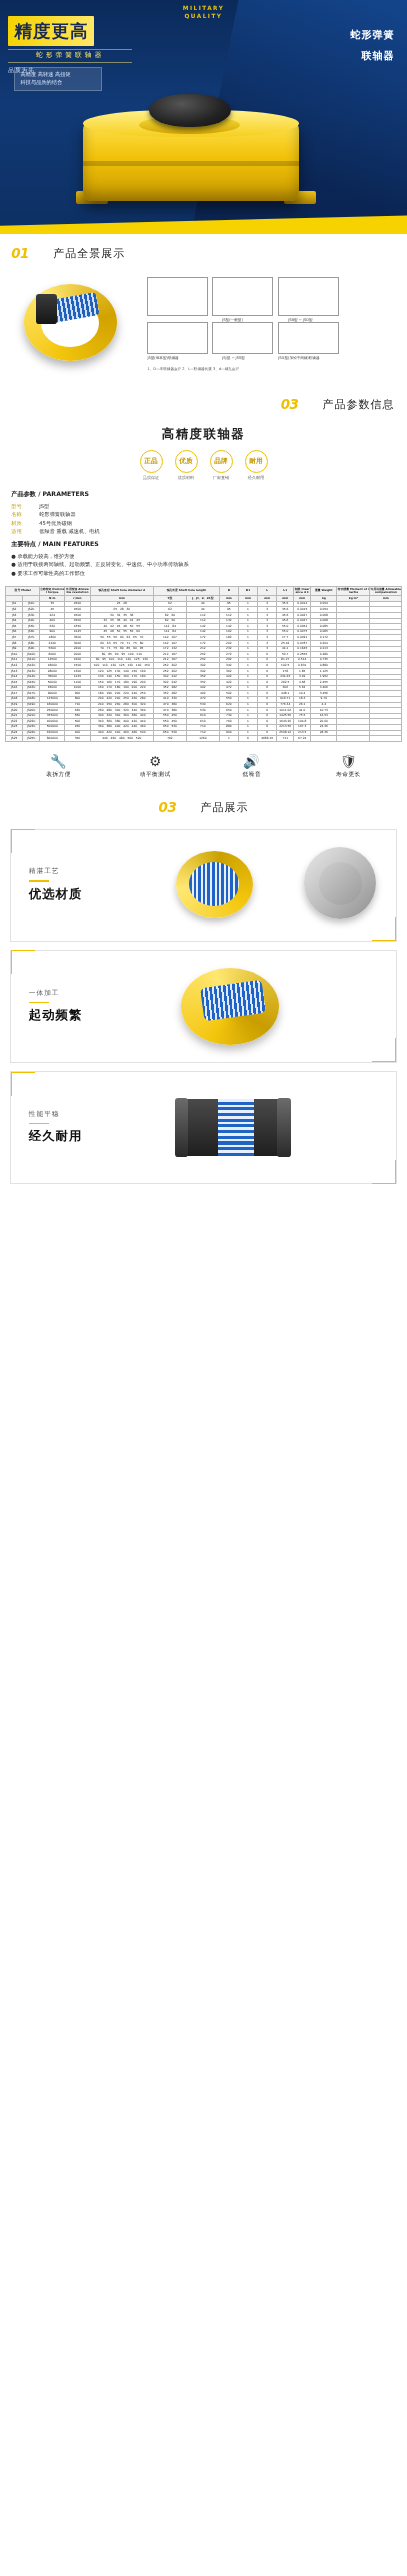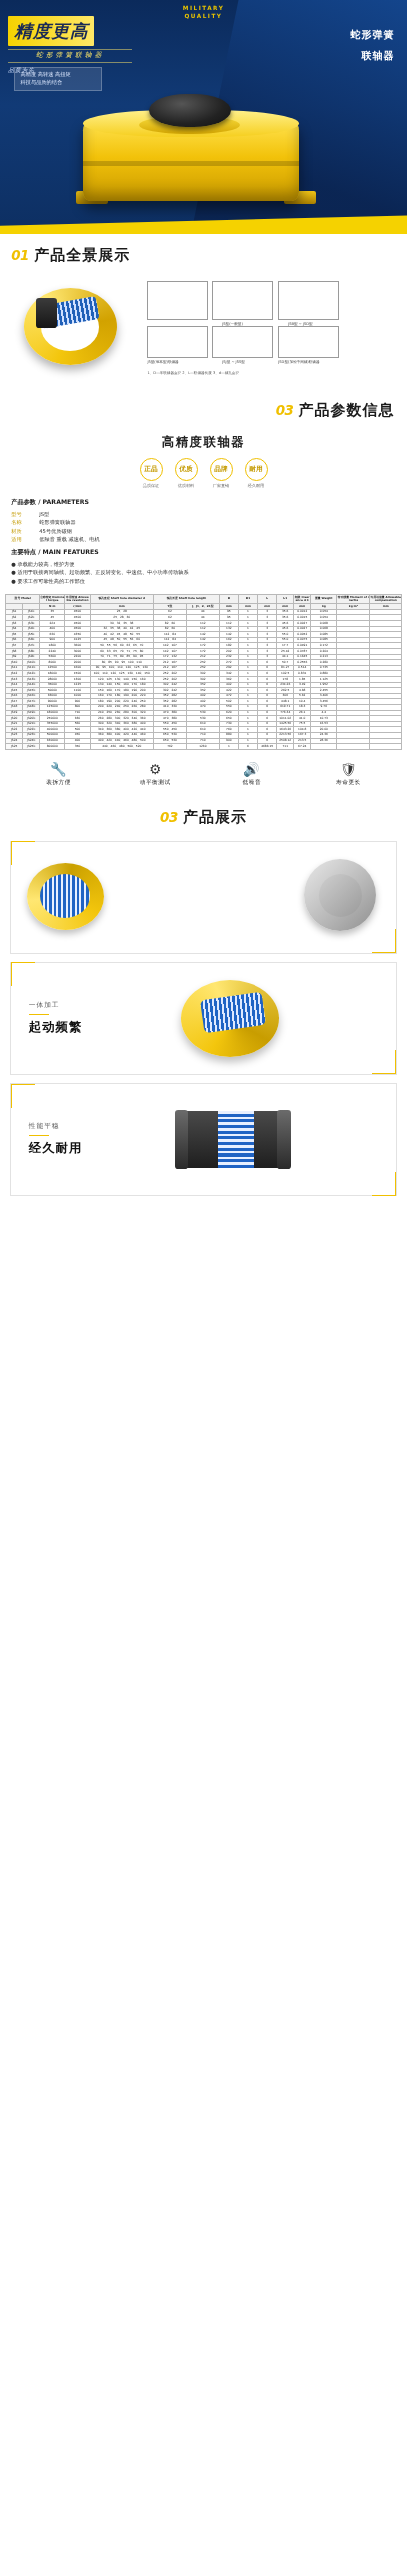--- a/index.html
+++ b/index.html
@@ -23,21 +23,21 @@
     background: linear-gradient(200deg, #154a95 0%, #0a2350 70%);
     clip-path: polygon(22% 0, 100% 0, 100% 100%, 0 100%);
     opacity: .85;
   }
   .hero-mil {
     position: absolute; top: 5.2px; left: 50%; transform: translateX(-50%);
     text-align: center; color: #e6c200; letter-spacing: 1.5px;
     font-size: 5.7px; line-height: 7.7px; font-weight: bold;
   }
   .hero-badge {
-    position: absolute; left: 8.2px; top: 15.5px; width: 170px; font-style: italic;
+    position: absolute; left: 8.2px; top: 15.5px; width: 170px;
   }
   .hero-badge .band {
     background: linear-gradient(90deg,#f5d200,#ffe867);
     color:#1a2a55; font-size: 17.5px; font-weight: bold; letter-spacing: 1px;
     padding: 3.1px 5.2px 3.1px 6.2px; display:inline-block;
     border-radius: 1px;
   }
   .hero-badge .sub {
     margin-top: 3.1px; color:#ffe867; font-size: 6.7px; letter-spacing: 3.1px;
     border-top: 0.5px solid rgba(255,232,103,.5);
@@ -107,21 +107,21 @@
 
   
   .sec-head {
     display:flex; align-items:center; gap: 5.2px;
     padding: 12.4px 0 5.2px 11.3px;
   }
   .sec-num {
     color:#f0c000; font-size: 13.4px; font-weight: bold; font-style: italic;
     letter-spacing: -0.5px;
   }
-  .sec-txt { font-size: 15px; font-weight: bold; color:#1b1b1b; letter-spacing: 1px; }
+  .sec-txt { font-size: 11px; font-weight: normal; color:#1b1b1b; letter-spacing: 1px; margin-left: 19px; }
   .sec-head.center { justify-content:center; padding-left:0; }
 
   
   .showcase {
     position:relative; height: 118px; padding: 2.1px 8.2px 0;
     display:flex; align-items:flex-start; gap: 3.1px;
   }
   .showcase-img {
     position:relative; width: 134px; height: 108px;
   }
@@ -925,20 +925,25 @@
 
 
   <div class="sec-head center">
     <span class="sec-num">03</span>
     <span class="sec-txt">产品展示</span>
   </div>
 
   <div class="card">
     <div class="corner"></div>
     <div class="corner br"></div>
+    <div class="txt">
+      <div class="s1">精湛工艺</div>
+      <div class="bar"></div>
+      <div class="s2">优选材质</div>
+    </div>
     <div class="pic">
       <div class="p1-disc"></div>
       <div class="p1-half"></div>
     </div>
   </div>
 
   <div class="card">
     <div class="corner"></div>
     <div class="corner br"></div>
     <div class="txt">

